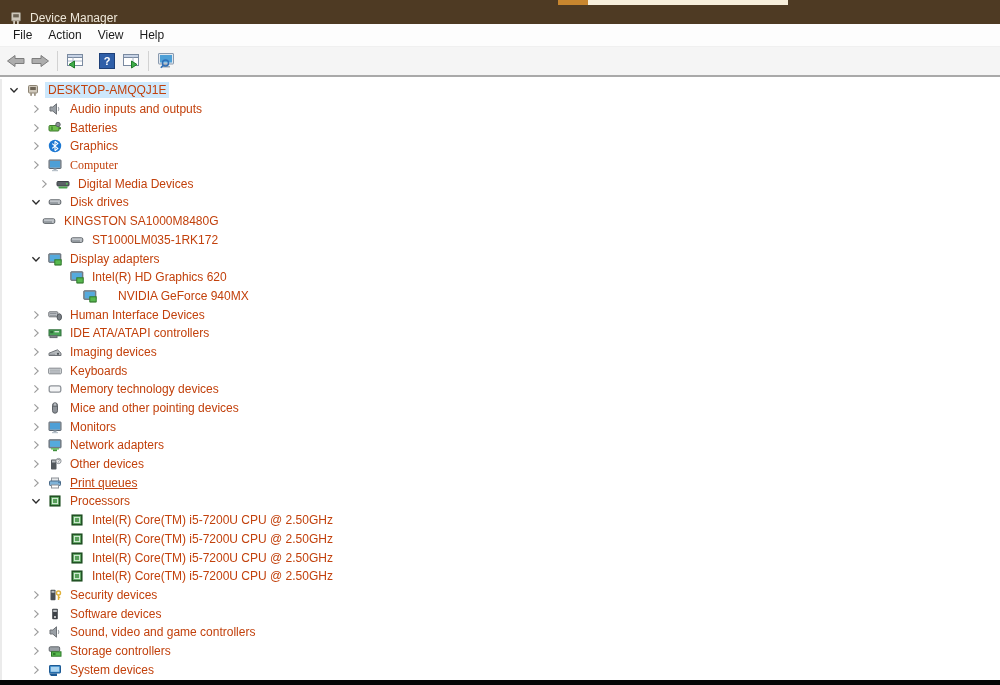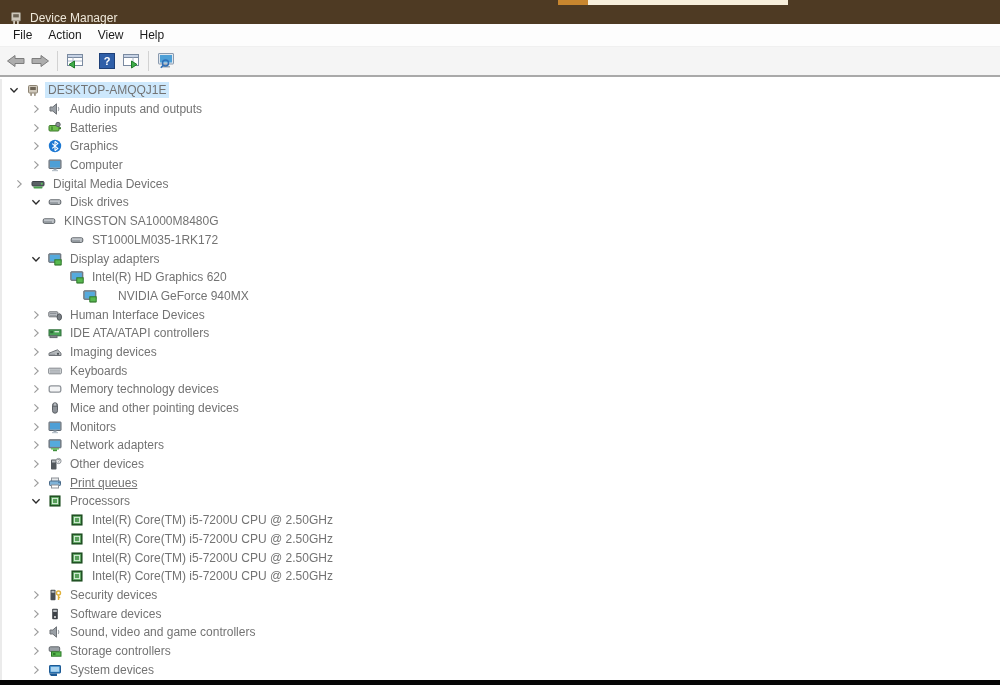--- a/index.html
+++ b/index.html
@@ -34,21 +34,21 @@
   }
   .tb-btn{width:24px;height:24px;display:flex;align-items:center;justify-content:center;flex:none;}
   .tb-sep{width:1px;height:20px;background:#d2d2d2;margin:0 5px;flex:none;}
   .tb-gap{width:8px;flex:none;}
   
   .tree{
     position:absolute;left:0;top:79px;width:1000px;height:601px;
     background:#ffffff;border-left:2px solid #ebebeb;box-sizing:border-box;
     padding-top:2px;overflow:hidden;
   }
-  .trow{height:18.7px;display:flex;align-items:center;font-size:12px;color:#737373;white-space:nowrap;}
+  .trow{height:18.7px;display:flex;align-items:center;font-size:12px;color:#c2410c;white-space:nowrap;}
   .chev{width:12px;height:12px;flex:none;display:flex;align-items:center;justify-content:center;}
   .ticon{width:14px;height:14px;flex:none;margin-left:6px;display:flex;align-items:center;justify-content:center;}
   .tlabel{margin-left:5px;padding:1px 3px;}
   .tlabel.selected{background:#cde8fc;}
   .bottombar{position:absolute;left:0;bottom:0;width:1000px;height:5px;background:#060606;}
 </style>
 </head>
 <body>
 
 <div class="titlebar">
@@ -187,37 +187,37 @@
         </svg>
       </span>
       <span class="ticon">
         <svg width="14" height="14" viewBox="0 0 14 14">
           <circle cx="7" cy="7" r="6.2" fill="#1d78d2"></circle>
           <path d="M7 2.2 V11.8 M7 2.2 L9.8 4.6 L4.2 9.4 M7 11.8 L9.8 9.4 L4.2 4.6" fill="none" stroke="#fff" stroke-width="1.1"></path>
         </svg>
       </span>
       <span class="tlabel">Graphics</span>
     </div>
-    <div class="trow" style="padding-left: 28px;">
+    <div class="trow" style="padding-left: 28px; font-family: Liberation Serif, serif;">
       <span class="chev">
         <svg width="12" height="12" viewBox="0 0 12 12">
           <path d="M4.4 2.4 L8.2 6 L4.4 9.6" fill="none" stroke="#9b9b9b" stroke-width="1.1"></path>
         </svg>
       </span>
       <span class="ticon">
         <svg width="14" height="14" viewBox="0 0 14 14">
           <rect x="1" y="2" width="12" height="8.5" rx="0.5" fill="#9aa7b2" stroke="#5c6670"></rect>
           <rect x="2" y="3" width="10" height="6.5" fill="#4d9fd6"></rect>
           <rect x="5.5" y="10.5" width="3" height="1.5" fill="#9aa7b2"></rect>
           <rect x="4" y="12" width="6" height="1.2" fill="#b9c2ca"></rect>
         </svg>
       </span>
       <span class="tlabel">Computer</span>
     </div>
-    <div class="trow" style="padding-left: 11px;">
+    <div class="trow" style="padding-left: 36px;">
       <span class="chev">
         <svg width="12" height="12" viewBox="0 0 12 12">
           <path d="M4.4 2.4 L8.2 6 L4.4 9.6" fill="none" stroke="#9b9b9b" stroke-width="1.1"></path>
         </svg>
       </span>
       <span class="ticon">
         <svg width="14" height="14" viewBox="0 0 14 14">
           <rect x="1" y="4.5" width="12" height="4.5" rx="1" fill="#5b6166" stroke="#3d4247"></rect>
           <circle cx="10.8" cy="6.8" r="1" fill="#58c25a"></circle>
           <rect x="2.5" y="9.5" width="9" height="2" rx="0.8" fill="#49a04d"></rect>

